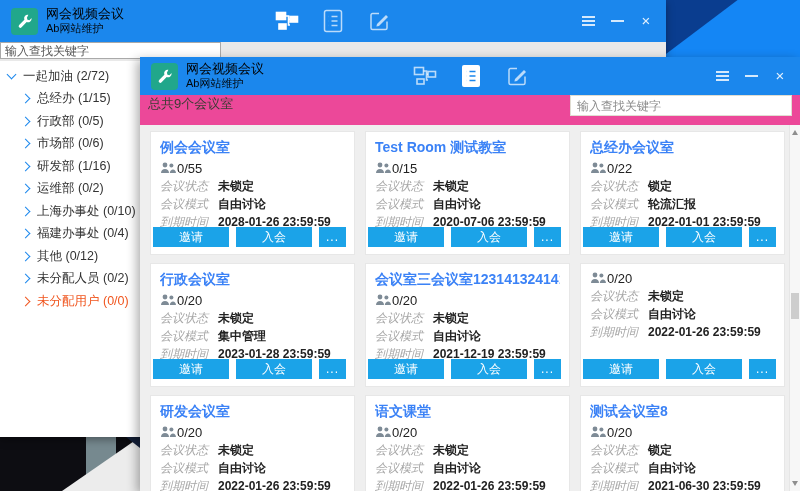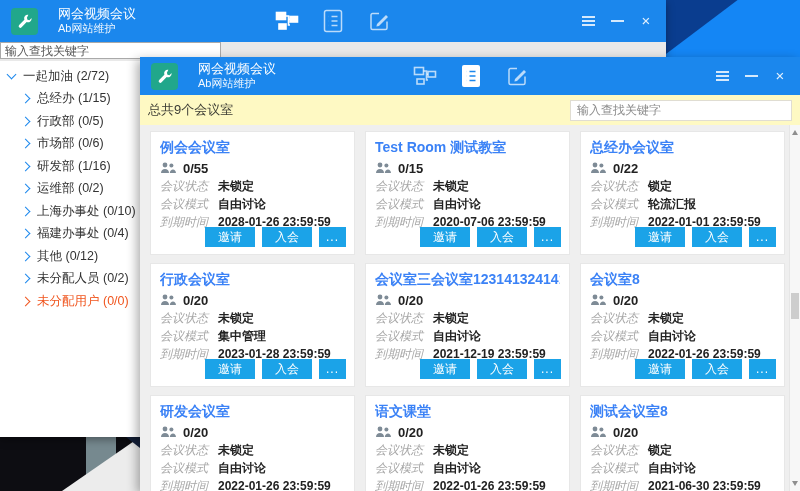--- a/index.html
+++ b/index.html
@@ -16,21 +16,21 @@
   .desk-bl .ltri{position:absolute;right:0;bottom:0;width:78px;height:54px;background:#ececec;
     clip-path:polygon(100% 0,100% 100%,0 100%);}
   .desk-bl .ntri{position:absolute;right:0;top:0;width:14px;height:11px;background:#16233f;
     clip-path:polygon(0 0,100% 0,100% 100%);}
 
   
   .win{position:absolute;background:#fff;}
   .w-header{position:absolute;left:0;top:0;right:0;background:#1b87ed;display:flex;align-items:center;}
   .app-badge{width:27px;height:27px;border-radius:4px;background:#21a78b;
     display:flex;align-items:center;justify-content:center;flex:0 0 auto;}
-  .app-titles{margin-left:20px;color:#ffffff;line-height:1.25;}
+  .app-titles{margin-left:8px;color:#000000;line-height:1.25;}
   .app-title{font-size:13px;}
   .app-sub{font-size:11px;opacity:.95;}
   .hdr-icons{position:absolute;display:flex;gap:20px;align-items:center;}
   .hdr-icon{width:26px;height:26px;display:flex;align-items:center;justify-content:center;cursor:pointer;}
   .win-ctrls{position:absolute;right:12px;display:flex;gap:13px;align-items:center;}
   .ctrl{width:16px;height:16px;display:flex;flex-direction:column;justify-content:center;
     align-items:center;gap:2px;cursor:pointer;}
   .ctrl .bar{width:13px;height:2px;background:rgba(255,255,255,.82);}
   .ctrl.close{color:rgba(255,255,255,.88);font-size:15px;line-height:16px;}
 
@@ -52,41 +52,41 @@
   .chev.down{transform:rotate(45deg);margin-top:-3px;}
   .tree-item.hl{color:#f0551e;}
   .tree-item.hl .chev{border-color:#f0551e;}
 
   
   #fgwin{left:140px;top:57px;width:660px;height:434px;background:#efefef;
     box-shadow:-3px 3px 10px rgba(0,0,0,.32);}
   #fgwin .w-header{height:38px;padding-left:11px;}
   #fgwin .hdr-icons{left:272px;top:6px;}
   #fgwin .win-ctrls{top:11px;}
-  .infobar{position:absolute;left:0;top:38px;right:0;height:30px;background:#fef9c3;
-    display:flex;align-items:center;justify-content:space-between;padding:0 8px;box-sizing:border-box;}
+  .infobar{position:absolute;left:0;top:38px;right:0;height:30px;background:#ec4899;
+    display:flex;justify-content:space-between;padding:0 8px;box-sizing:border-box;}
   .infobar .summary{font-size:13px;color:#3c3c34;}
   .infobar input{width:222px;height:21px;border:1px solid #e0ddd2;background:#fff;font-size:12px;
     padding:0 6px;outline:none;box-sizing:border-box;}
   .infobar input::placeholder{color:#8a8a8a;}
   .cards{position:absolute;left:0;top:68px;right:15px;bottom:0;
     display:grid;grid-template-columns:repeat(3,205px);grid-auto-rows:124px;
     column-gap:10px;row-gap:8px;padding:6px 0 0 10px;align-content:start;overflow:hidden;}
   .card{background:#fff;border:1px solid #e7e7e7;box-sizing:border-box;position:relative;
     padding:7px 9px;overflow:hidden;}
   .card-title{font-size:14px;font-weight:bold;color:#3b82f6;white-space:nowrap;overflow:hidden;
     margin-bottom:4px;}
-  .count-row{display:flex;align-items:center;gap:7px;font-size:13px;font-weight:bold;color:#222;
+  .count-row{display:flex;align-items:center;gap:1px;font-size:13px;font-weight:normal;color:#222;
     margin-bottom:4px;height:14px;text-align:center;}
   .crow{display:flex;font-size:12px;margin-bottom:4px;height:14px;align-items:center;}
   .crow .lbl{color:#a8a8a8;width:58px;flex:0 0 auto;font-style:italic;}
   .crow .val{color:#222;font-weight:bold;white-space:nowrap;}
   .card-btns{position:absolute;right:8px;bottom:7px;display:flex;gap:7px;}
   .btn{background:#1ba3e8;color:#fff;border:none;font-size:12px;height:20px;line-height:20px;
-    padding:0 13px;cursor:pointer;font-family:inherit;}
+    padding:0 26px;cursor:pointer;font-family:inherit;}
   .btn.more{padding:0 7px;letter-spacing:1px;}
 
   
   .sb{position:absolute;right:0;top:68px;bottom:0;width:11px;background:#f7f7f7;
     border-left:1px solid #e6e6e6;box-sizing:border-box;}
   .sb .arr{position:absolute;left:2px;width:0;height:0;border-left:3.5px solid transparent;
     border-right:3.5px solid transparent;cursor:pointer;}
   .sb .up{top:5px;border-bottom:5px solid #8f8f8f;}
   .sb .dn{bottom:5px;border-top:5px solid #8f8f8f;}
   .sb .thumb{position:absolute;left:1px;top:168px;width:8px;height:26px;background:#cdcdcd;cursor:pointer;}
@@ -421,21 +421,20 @@
       <span class="val">2021-12-19 23:59:59</span>
     </div>
     <div class="card-btns">
       <button class="btn">邀请</button>
       <button class="btn">入会</button>
       <button class="btn more">...</button>
     </div>
   </div>
 
   <div class="card">
-    <div class="card-title">会议室8</div>
     <div class="count-row">
       <span>
         <svg width="16" height="12" viewBox="0 0 16 12" fill="#7e8b96">
           <circle cx="5" cy="3" r="2.4"></circle>
           <path d="M1 11c0-2.6 1.8-4.1 4-4.1s4 1.5 4 4.1z"></path>
           <circle cx="11.4" cy="3.4" r="2"></circle>
           <path d="M9.8 11c.2-2.1 1.5-3.5 3.2-3.5 1.6 0 2.8 1.3 3 3.5z"></path>
         </svg>
       </span>
       <span>0/20</span>

